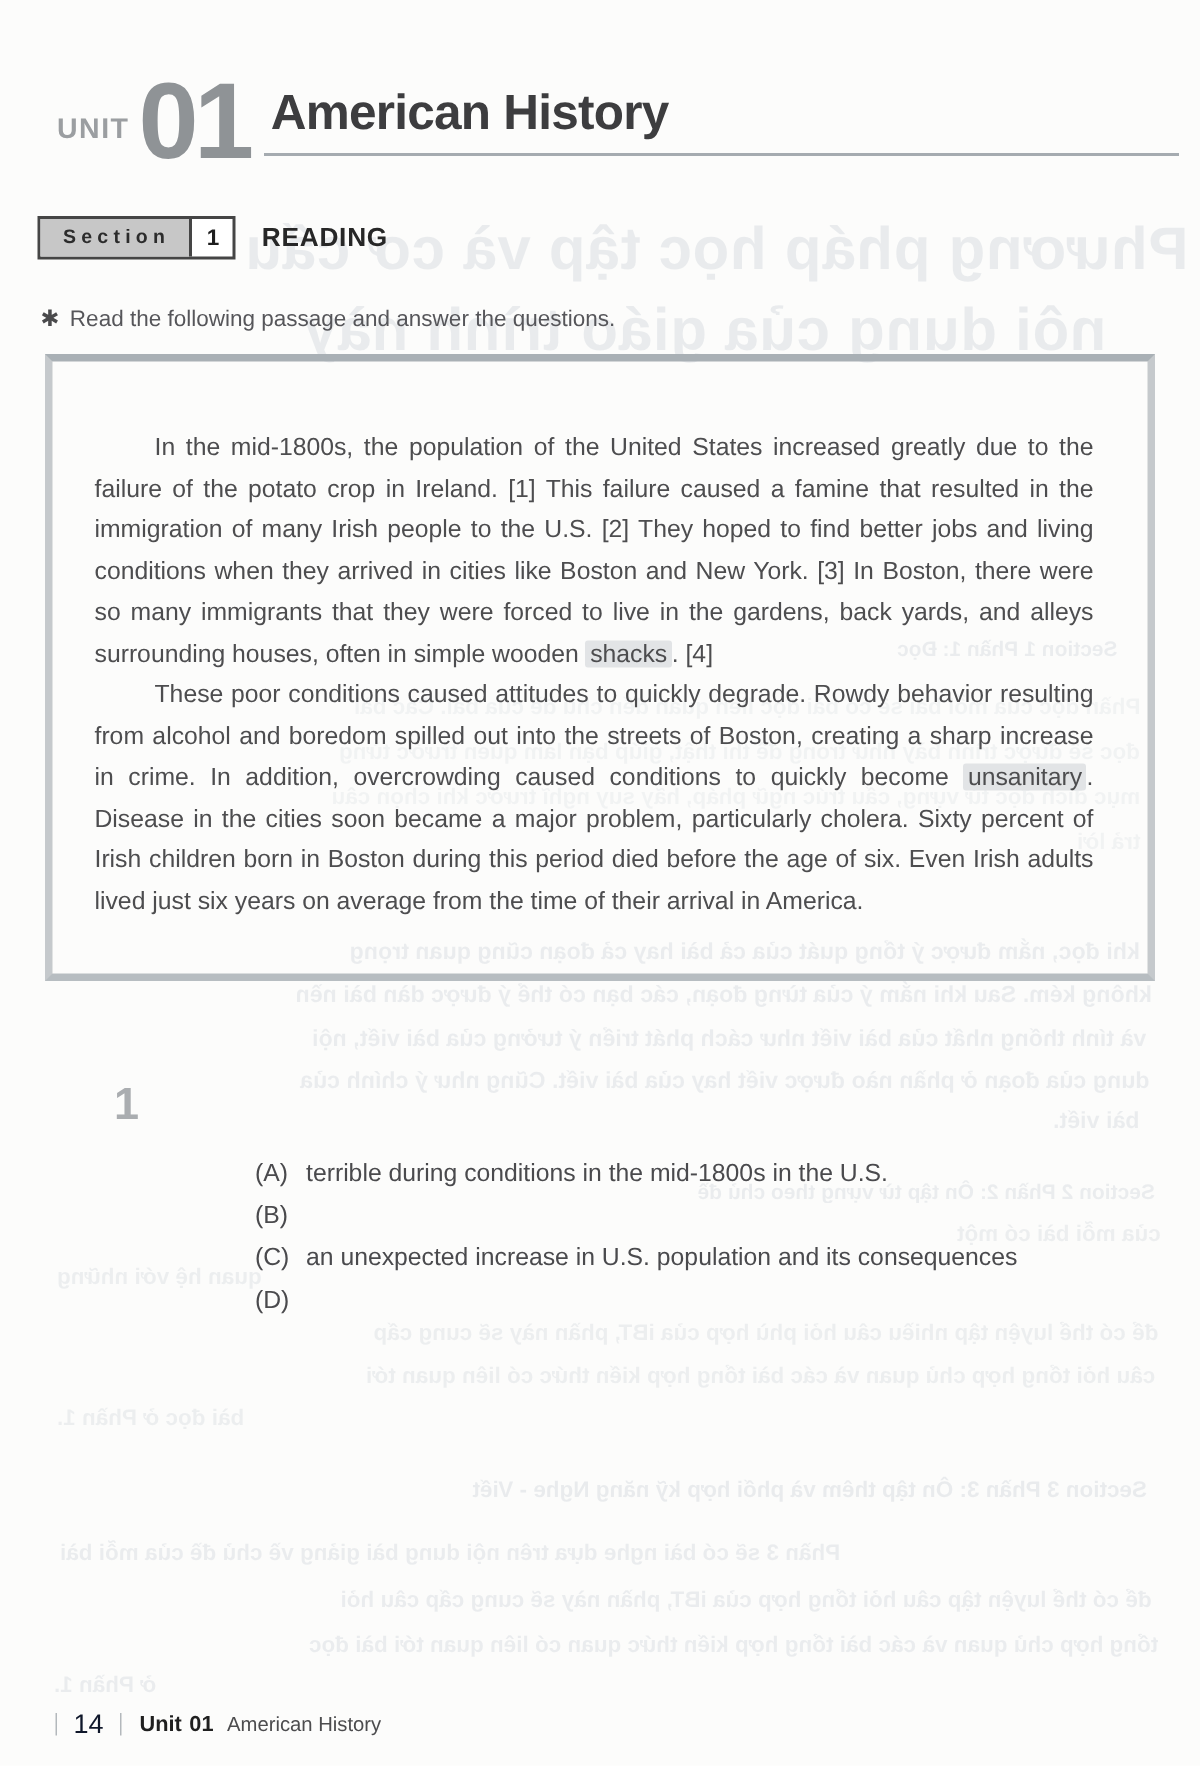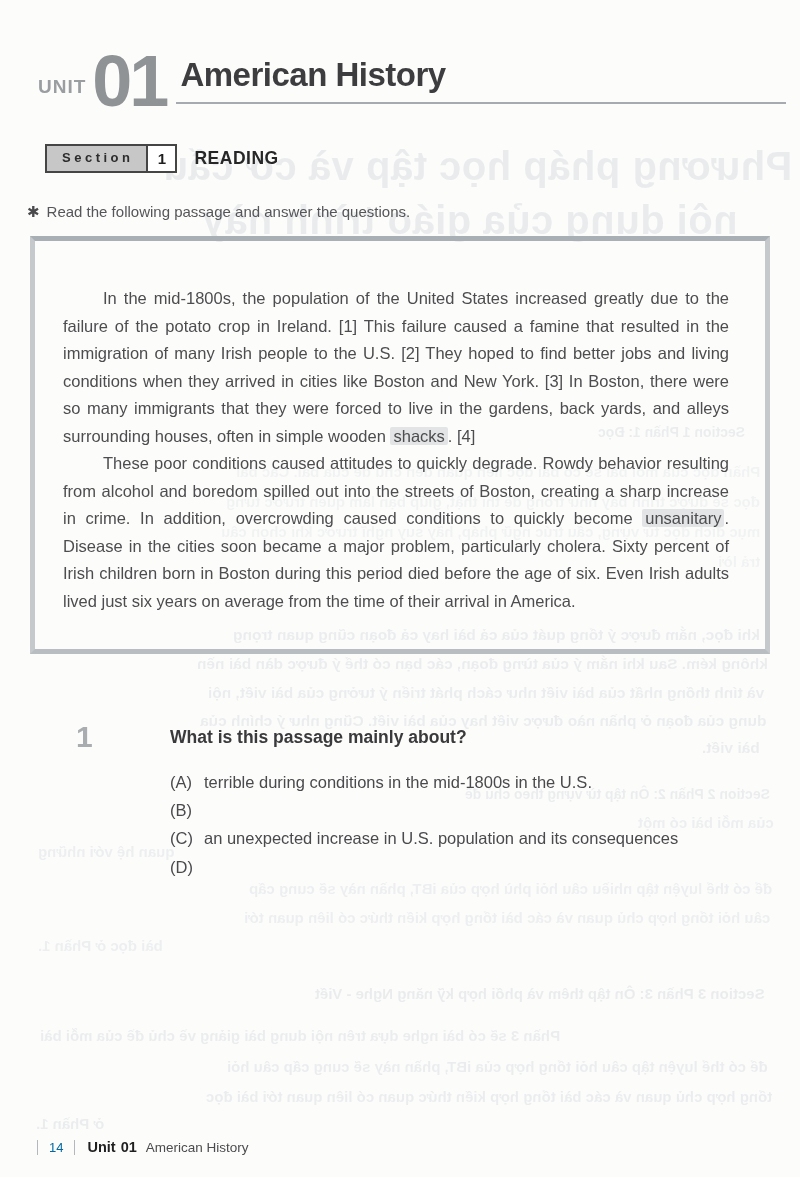--- a/index.html
+++ b/index.html
@@ -12,21 +12,21 @@
     position:absolute;transform:scaleX(-1);color:#5a6d85;white-space:nowrap;
     pointer-events:none;filter:blur(0.5px);font-weight:600;
   }
   
   .unit-row{position:absolute;left:38px;top:52px;right:14px;display:flex;align-items:flex-end;}
   .unit-word{font-size:19px;font-weight:700;color:#9b9ea1;letter-spacing:1px;margin-bottom:12px;}
   .unit-num{font-size:72px;line-height:58px;font-weight:700;color:#8f9396;letter-spacing:-3px;margin:0 10px 0 6px;}
   .unit-title-wrap{flex:1;border-bottom:2px solid #a5abb0;padding:0 0 8px 4px;margin-bottom:6px;}
   .unit-title{font-size:33px;font-weight:700;color:#3d3d3f;letter-spacing:-0.5px;}
   
-  .section-row{position:absolute;left:25px;top:144px;display:flex;align-items:center;margin-left:20px;}
+  .section-row{position:absolute;left:25px;top:144px;display:flex;align-items:center;}
   .section-box{display:flex;border:2px solid #454545;background:#fff;}
   .section-label-cell{background:#c7c7c7;padding:4px 13px 4px 15px;font-size:13px;font-weight:700;letter-spacing:3.5px;color:#2c2c2c;}
   .section-num-cell{width:27px;text-align:center;border-left:2px solid #454545;font-size:15px;font-weight:700;color:#1e1e1e;padding:4px 0;}
   .section-title{margin-left:17px;font-size:17.5px;font-weight:700;color:#272727;letter-spacing:0.5px;}
   
   .instruction{position:absolute;left:27px;top:203px;font-size:15px;color:#56565a;}
   .instruction .marker{margin-right:7px;color:#4a4a4c;}
   
   .passage-box{
     position:absolute;left:30px;top:236px;width:740px;height:418px;box-sizing:border-box;
@@ -40,21 +40,21 @@
   .question{position:absolute;left:0;top:722px;width:100%;}
   .q-row{display:flex;}
   .q-num{width:94px;margin-left:76px;font-size:30px;line-height:30px;font-weight:700;color:#aaadb0;}
   .q-text{font-size:17.5px;font-weight:700;color:#3a3a3c;padding-top:5px;}
   .choices{margin:16px 0 0 170px;}
   .choice{display:flex;font-size:16.5px;color:#4a4a4d;line-height:28.2px;}
   .choice-label{width:34px;flex:none;}
   
   .footer{position:absolute;left:37px;top:1139px;display:flex;align-items:center;}
   .bar{width:1px;height:15px;background:#b3b8bc;}
-  .page-num{margin:0 11px;color:#0369a1;font-size:13px;}
+  .page-num{margin:0 11px;color:#0f172a;font-size:18px;}
   .footer-unit{margin-left:12px;font-weight:700;color:#1f1f1f;font-size:14.5px;}
   .footer-unitnum{font-weight:700;color:#1f1f1f;margin-left:5px;font-size:14.5px;}
   .footer-title{margin-left:9px;color:#4c4c4e;font-size:13.5px;}
 </style>
 </head>
 <body>
 
 <div class="page">
 
   <div class="ghost" style="right:8px;top:144px;font-size:40px;font-weight:800;opacity:.11;letter-spacing:.5px;">Phương pháp học tập và cơ cấu</div>
@@ -104,21 +104,20 @@
   <div class="passage-box">
     <div class="passage">
       <p><span>In the mid-1800s, the population of the United States increased greatly due to the failure of the potato crop in Ireland. [1] This failure caused a famine that resulted in the immigration of many Irish people to the U.S. [2] They hoped to find better jobs and living conditions when they arrived in cities like Boston and New York. [3] In Boston, there were so many immigrants that they were forced to live in the gardens, back yards, and alleys surrounding houses, often in simple wooden </span><span class="vocab">shacks</span><span>. [4]</span></p>
       <p><span>These poor conditions caused attitudes to quickly degrade.  Rowdy behavior resulting from alcohol and boredom spilled out into the streets of Boston, creating a sharp increase in crime. In addition, overcrowding caused conditions to quickly become </span><span class="vocab">unsanitary</span><span>.  Disease in the cities soon became a major problem, particularly cholera.  Sixty percent of Irish children born in Boston during this period died before the age of six. Even Irish adults lived just six years on average from the time of their arrival in America.</span></p>
     </div>
   </div>
 
   <div class="question">
     <div class="q-row">
       <span class="q-num">1</span>
-      <span class="q-text">What is this passage mainly about?</span>
     </div>
     <div class="choices">
       <div class="choice">
         <span class="choice-label">(A)</span>
         <span>terrible during conditions in the mid-1800s in the U.S.</span>
       </div>
       <div class="choice">
         <span class="choice-label">(B)</span>
       </div>
       <div class="choice">

